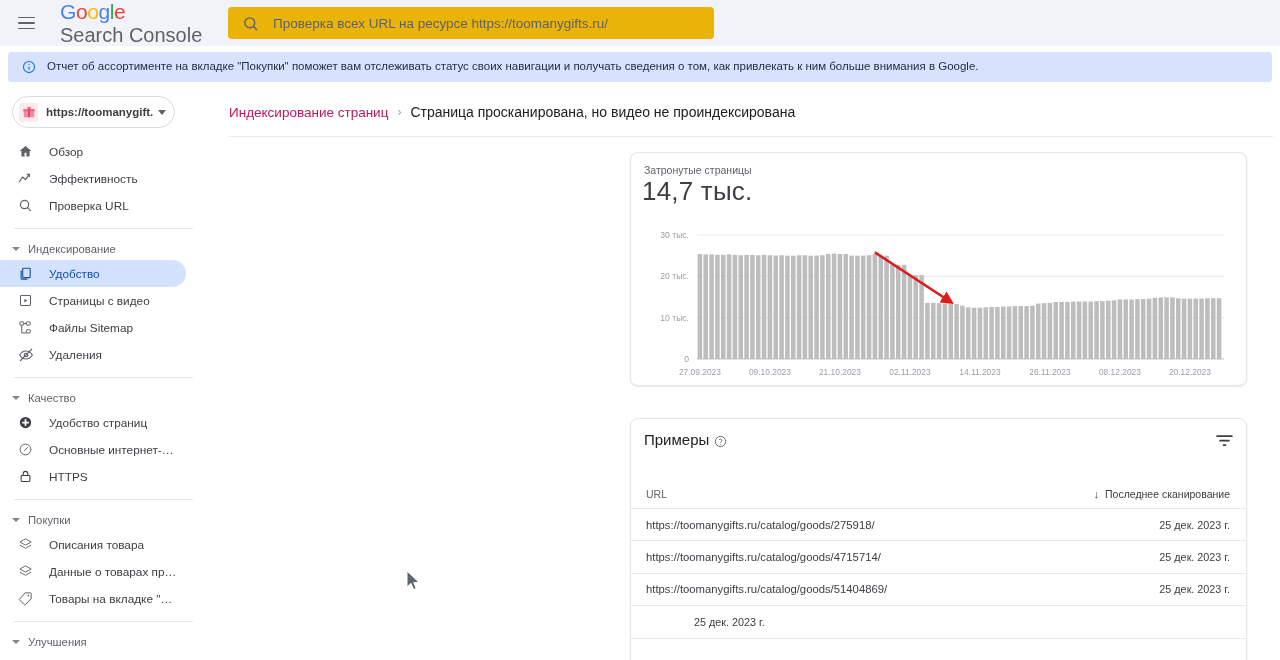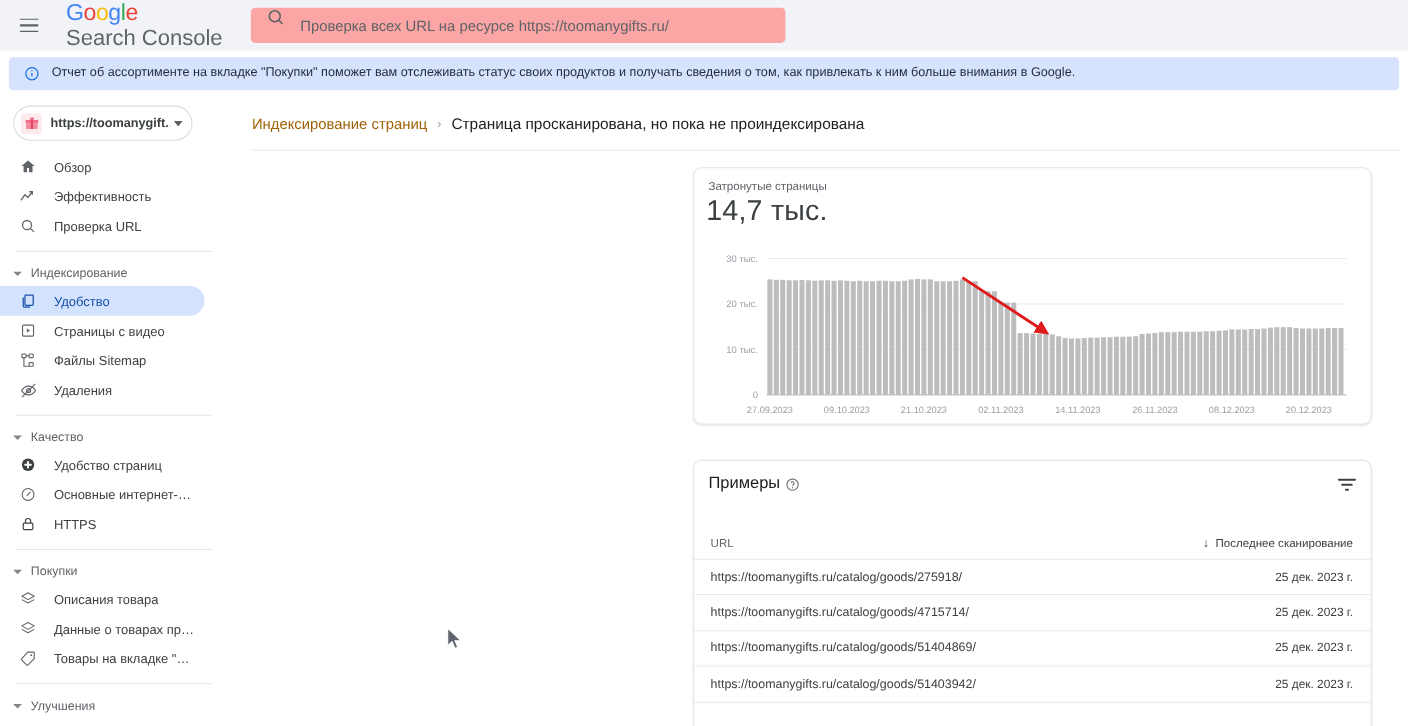--- a/index.html
+++ b/index.html
@@ -27,22 +27,22 @@
   }
   .hamburger span { display:block; width: 17px; height: 1.6px; background: #5f6368; border-radius: 1px; }
   .brand { display: flex; align-items: baseline; margin-left: 8px; white-space: nowrap; flex-direction: column; }
   .g-logo { font-size: 21px; letter-spacing: -0.4px; font-weight: 400; }
   .g-logo .b { color:#4285f4; } .g-logo .r { color:#ea4335; }
   .g-logo .y { color:#fbbc05; } .g-logo .g { color:#34a853; }
   .brand-sub { font-size: 20px; color:#5f6368; margin-left: 6px; font-weight: 400; }
 
   .searchbox {
     position: absolute; left: 228px; top: 7px; width: 486px; height: 32px;
-    background: #fca5a5; border-radius: 4px;
-    display: flex; cursor: text;
+    background: #eab308; border-radius: 4px;
+    display: flex; align-items: center; cursor: text;
   }
   .searchbox .sicon { margin: 0 12px 0 14px; display:flex; }
   .searchbox input {
     border: 0; outline: 0; background: transparent; flex: 1;
     font-family: inherit; font-size: 13.5px; color: #3c4043; padding-right: 12px;
   }
   .searchbox input::placeholder { color:#5f6368; opacity: 1; }
 
   
   .banner {
@@ -101,21 +101,21 @@
   .group-caret {
     width: 0; height: 0; border-left: 4px solid transparent;
     border-right: 4px solid transparent; border-top: 4.5px solid #80868b;
     margin-right: 8px;
   }
   .group-title { font-size: 11.3px; color:#5f6368; }
 
   
   .main { position: absolute; left: 211px; top: 88px; width: 1069px; height: 572px; background:#fff; }
   .crumbs { display: flex; align-items: center; height: 48px; padding-left: 18px; }
-  .crumb-parent { font-size: 13.5px; color:#a16207; cursor:pointer; }
+  .crumb-parent { font-size: 13.5px; color:#be185d; cursor:pointer; }
   .crumb-sep { margin: 0 9px; color:#9aa0a6; font-size: 12px; }
   .crumb-current { font-size: 14px; color:#202124; }
   .crumb-rule { position:absolute; left: 18px; top: 48px; width: 1044px; height: 1px; background:#e8eaed; }
 
   
   .card {
     position: absolute; background:#fff; border:1px solid #e4e6ea;
     border-radius: 8px; box-shadow: 0 1px 2px rgba(60,64,67,.12);
   }
   #chart-card { left: 419px; top: 64px; width: 617px; height: 234px; }
@@ -182,21 +182,21 @@
   </div>
 
   <div class="banner">
     <span class="bicon">
       <svg width="14" height="14" viewBox="0 0 24 24" fill="none" stroke="#1a73e8" stroke-width="2">
         <circle cx="12" cy="12" r="9.5"></circle>
           <line x1="12" y1="11" x2="12" y2="16.5"></line>
           <circle cx="12" cy="7.6" r="1.1" fill="#1a73e8" stroke="none"></circle>
       </svg>
     </span>
-    <span class="btext">Отчет об ассортименте на вкладке "Покупки" поможет вам отслеживать статус своих продуктов и получать сведения о том, как привлекать к ним больше внимания в Google.</span>
+    <span class="btext">Отчет об ассортименте на вкладке "Покупки" поможет вам отслеживать статус своих навигации и получать сведения о том, как привлекать к ним больше внимания в Google.</span>
   </div>
 
   <div class="sidebar">
 
     <div class="prop-chip">
       <span class="favicon">
         <svg width="14" height="14" viewBox="0 0 24 24">
           <rect x="3" y="10" width="18" height="11" rx="1" fill="#f28ba0"></rect>
           <rect x="2" y="7" width="20" height="4" rx="1" fill="#ef6d87"></rect>
           <rect x="10.3" y="7" width="3.4" height="14" fill="#e8465f"></rect>
@@ -370,21 +370,21 @@
       </span>
       <span class="nav-label">Строки навигации</span>
     </div>
   </div>
 
   <div class="main">
 
     <div class="crumbs">
       <span class="crumb-parent">Индексирование страниц</span>
       <span class="crumb-sep">›</span>
-      <span class="crumb-current">Страница просканирована, но пока не проиндексирована</span>
+      <span class="crumb-current">Страница просканирована, но видео не проиндексирована</span>
     </div>
     <div class="crumb-rule"></div>
 
     <div class="card" id="chart-card">
       <div class="metric-label">Затронутые страницы</div>
       <div class="metric-value">14,7 тыс.</div>
       <div class="chart-wrap">
         <svg id="chart-svg" width="617" height="152" viewBox="0 0 617 152">
             <line x1="66" y1="130" x2="593" y2="130" stroke="#bdc1c6" stroke-width="1"></line>
             <text x="58" y="133" text-anchor="end" class="ax-txt">0</text>
@@ -536,21 +536,20 @@
         </div>
         <div class="trow">
           <span class="td-url">https://toomanygifts.ru/catalog/goods/4715714/</span>
           <span class="td-date">25 дек. 2023 г.</span>
         </div>
         <div class="trow">
           <span class="td-url">https://toomanygifts.ru/catalog/goods/51404869/</span>
           <span class="td-date">25 дек. 2023 г.</span>
         </div>
         <div class="trow">
-          <span class="td-url">https://toomanygifts.ru/catalog/goods/51403942/</span>
           <span class="td-date">25 дек. 2023 г.</span>
         </div>
       </div>
     </div>
   </div>
 
   <span class="cursor">
     <svg width="16" height="22" viewBox="0 0 16 22">
       <path d="M1 1 L1 17 L5 13.4 L7.6 19.6 L10.2 18.4 L7.7 12.6 L13 12.4 Z" fill="#5f6470" stroke="#ffffff" stroke-width="1"></path>
     </svg>

